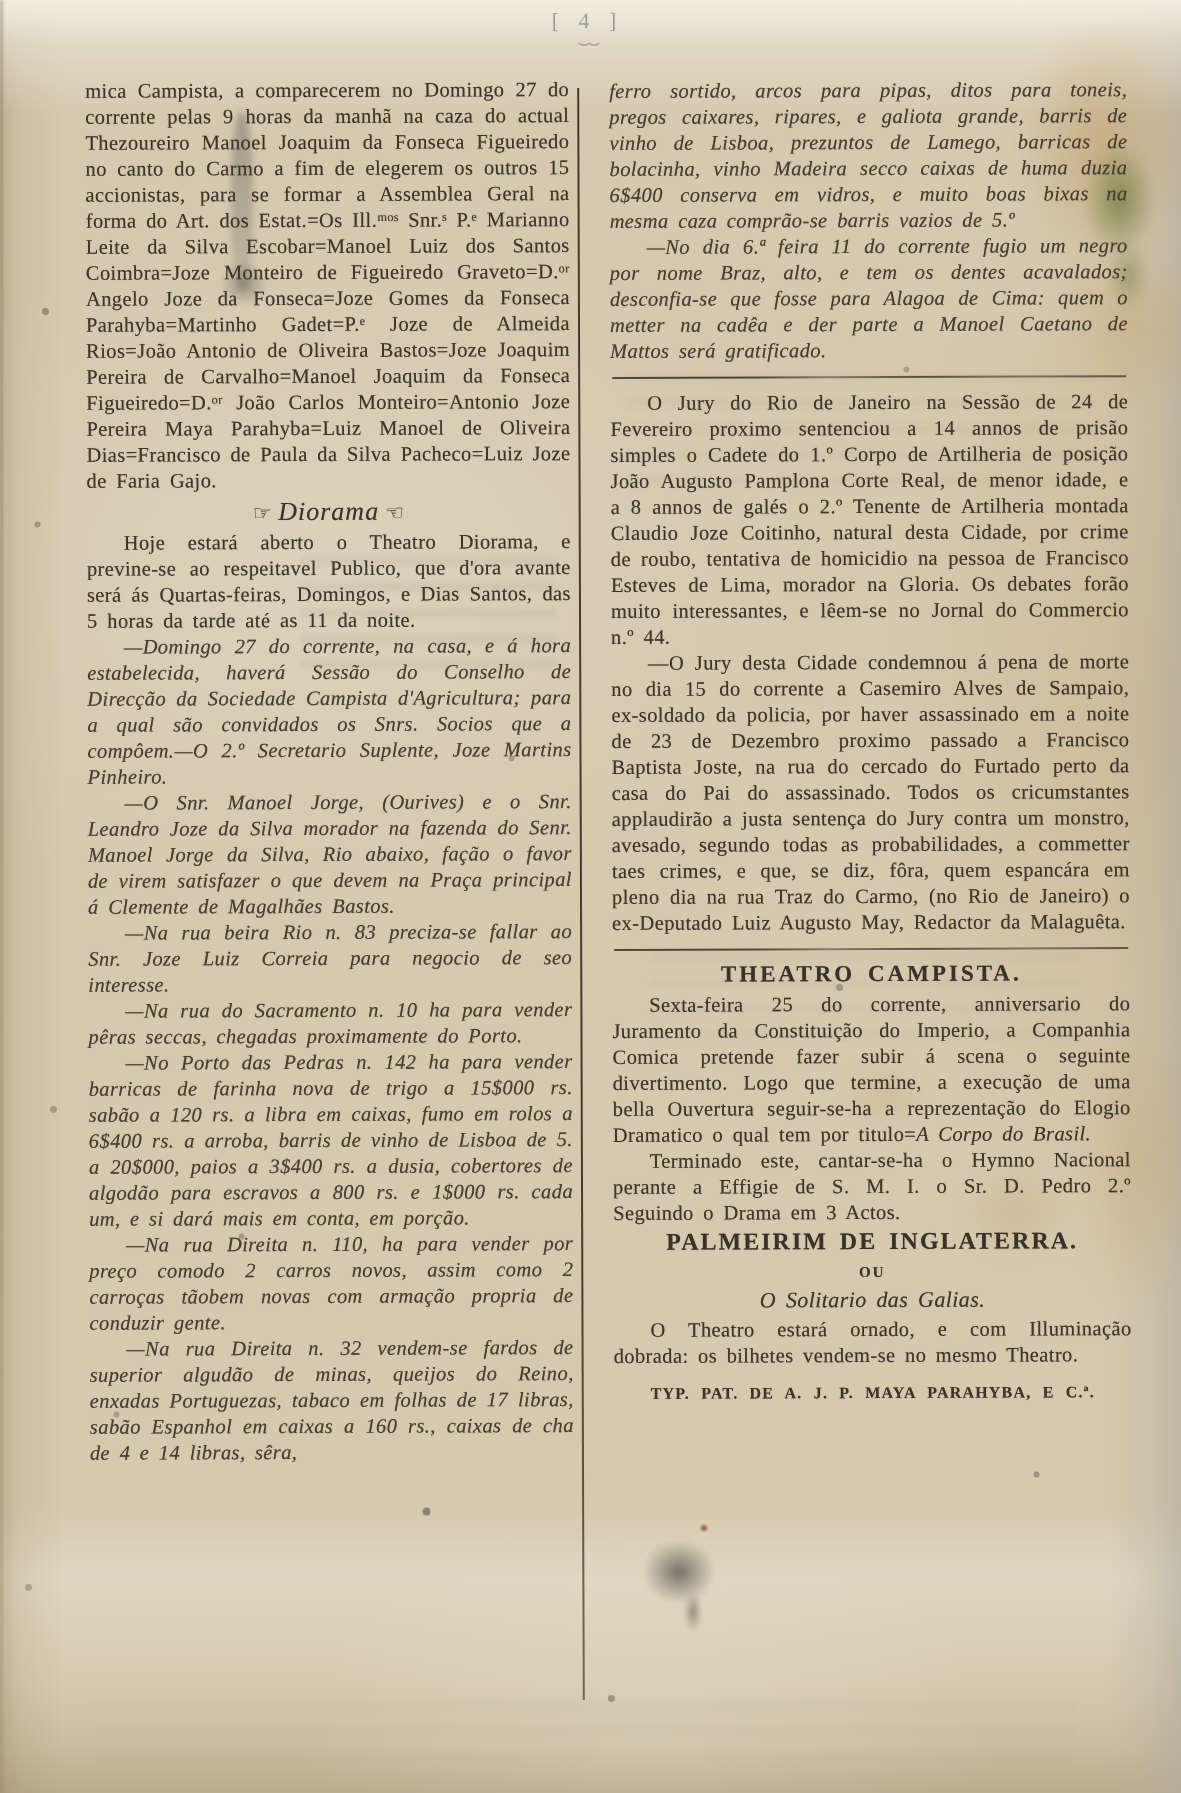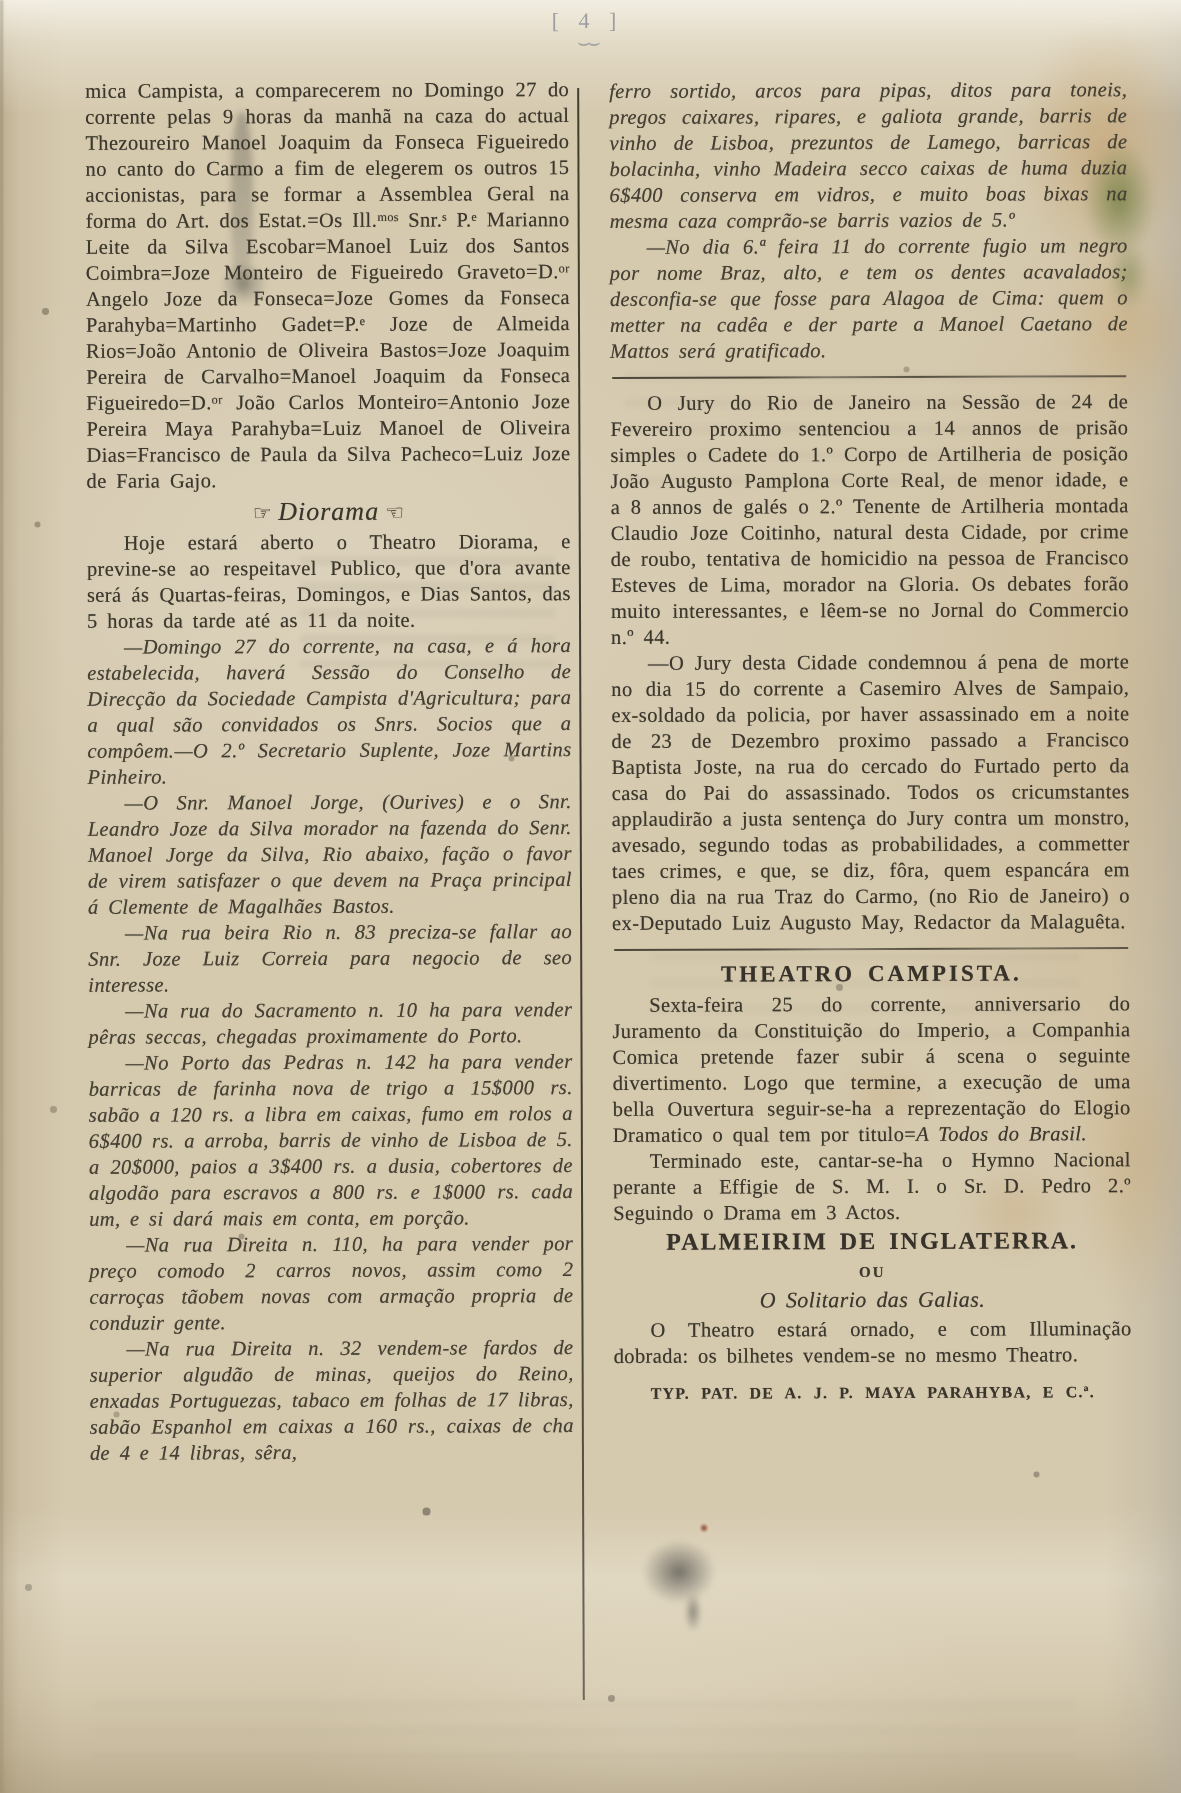--- a/index.html
+++ b/index.html
@@ -132,21 +132,21 @@
     </div>
 
     <div id="col-right" class="col">
       <p class="ad cont">ferro sortido, arcos para pipas, ditos para toneis, pregos caixares, ripares, e galiota grande, barris de vinho de Lisboa, prezuntos de Lamego, barricas de bolacinha, vinho Madeira secco caixas de huma duzia 6$400 conserva em vidros, e muito boas bixas na mesma caza comprão-se barris vazios de 5.º</p>
       <p class="ad">—No dia 6.ª feira 11 do corrente fugio um negro por nome Braz, alto, e tem os dentes acavalados; desconfia-se que fosse para Alagoa de Cima: quem o metter na cadêa e der parte a Manoel Caetano de Mattos será gratificado.</p>
       <div class="rule"></div>
       <p>O Jury do Rio de Janeiro na Sessão de 24 de Fevereiro proximo sentenciou a 14 annos de prisão simples o Cadete do 1.º Corpo de Artilheria de posição João Augusto Pamplona Corte Real, de menor idade, e a 8 annos de galés o 2.º Tenente de Artilheria montada Claudio Joze Coitinho, natural desta Cidade, por crime de roubo, tentativa de homicidio na pessoa de Francisco Esteves de Lima, morador na Gloria. Os debates forão muito interessantes, e lêem-se no Jornal do Commercio n.º 44.</p>
       <p>—O Jury desta Cidade condemnou á pena de morte no dia 15 do corrente a Casemiro Alves de Sampaio, ex-soldado da policia, por haver assassinado em a noite de 23 de Dezembro proximo passado a Francisco Baptista Joste, na rua do cercado do Furtado perto da casa do Pai do assassinado. Todos os cricumstantes applaudirão a justa sentença do Jury contra um monstro, avesado, segundo todas as probabilidades, a commetter taes crimes, e que, se diz, fôra, quem espancára em pleno dia na rua Traz do Carmo, (no Rio de Janeiro) o ex-Deputado Luiz Augusto May, Redactor da Malaguêta.</p>
       <div class="rule"></div>
       <p class="theatre-heading">THEATRO CAMPISTA.</p>
-      <p><span>Sexta-feira 25 do corrente, anniversario do Juramento da Constituição do Imperio, a Companhia Comica pretende fazer subir á scena o seguinte divertimento. Logo que termine, a execução de uma bella Ouvertura seguir-se-ha a reprezentação do Elogio Dramatico o qual tem por titulo=</span><i>A Todos do Brasil.</i></p>
+      <p><span>Sexta-feira 25 do corrente, anniversario do Juramento da Constituição do Imperio, a Companhia Comica pretende fazer subir á scena o seguinte divertimento. Logo que termine, a execução de uma bella Ouvertura seguir-se-ha a reprezentação do Elogio Dramatico o qual tem por titulo=</span><i>A Corpo do Brasil.</i></p>
       <p>Terminado este, cantar-se-ha o Hymno Nacional perante a Effigie de S. M. I. o Sr. D. Pedro 2.º Seguindo o Drama em 3 Actos.</p>
       <p class="play-title">PALMEIRIM DE INGLATERRA.</p>
       <p class="ou">OU</p>
       <p class="subtitle">O Solitario das Galias.</p>
       <p>O Theatro estará ornado, e com Illuminação dobrada: os bilhetes vendem-se no mesmo Theatro.</p>
       <p class="printer">TYP. PAT. DE A. J. P. MAYA PARAHYBA, E C.ª.</p>
     </div>
   </div>
 </div>
 

